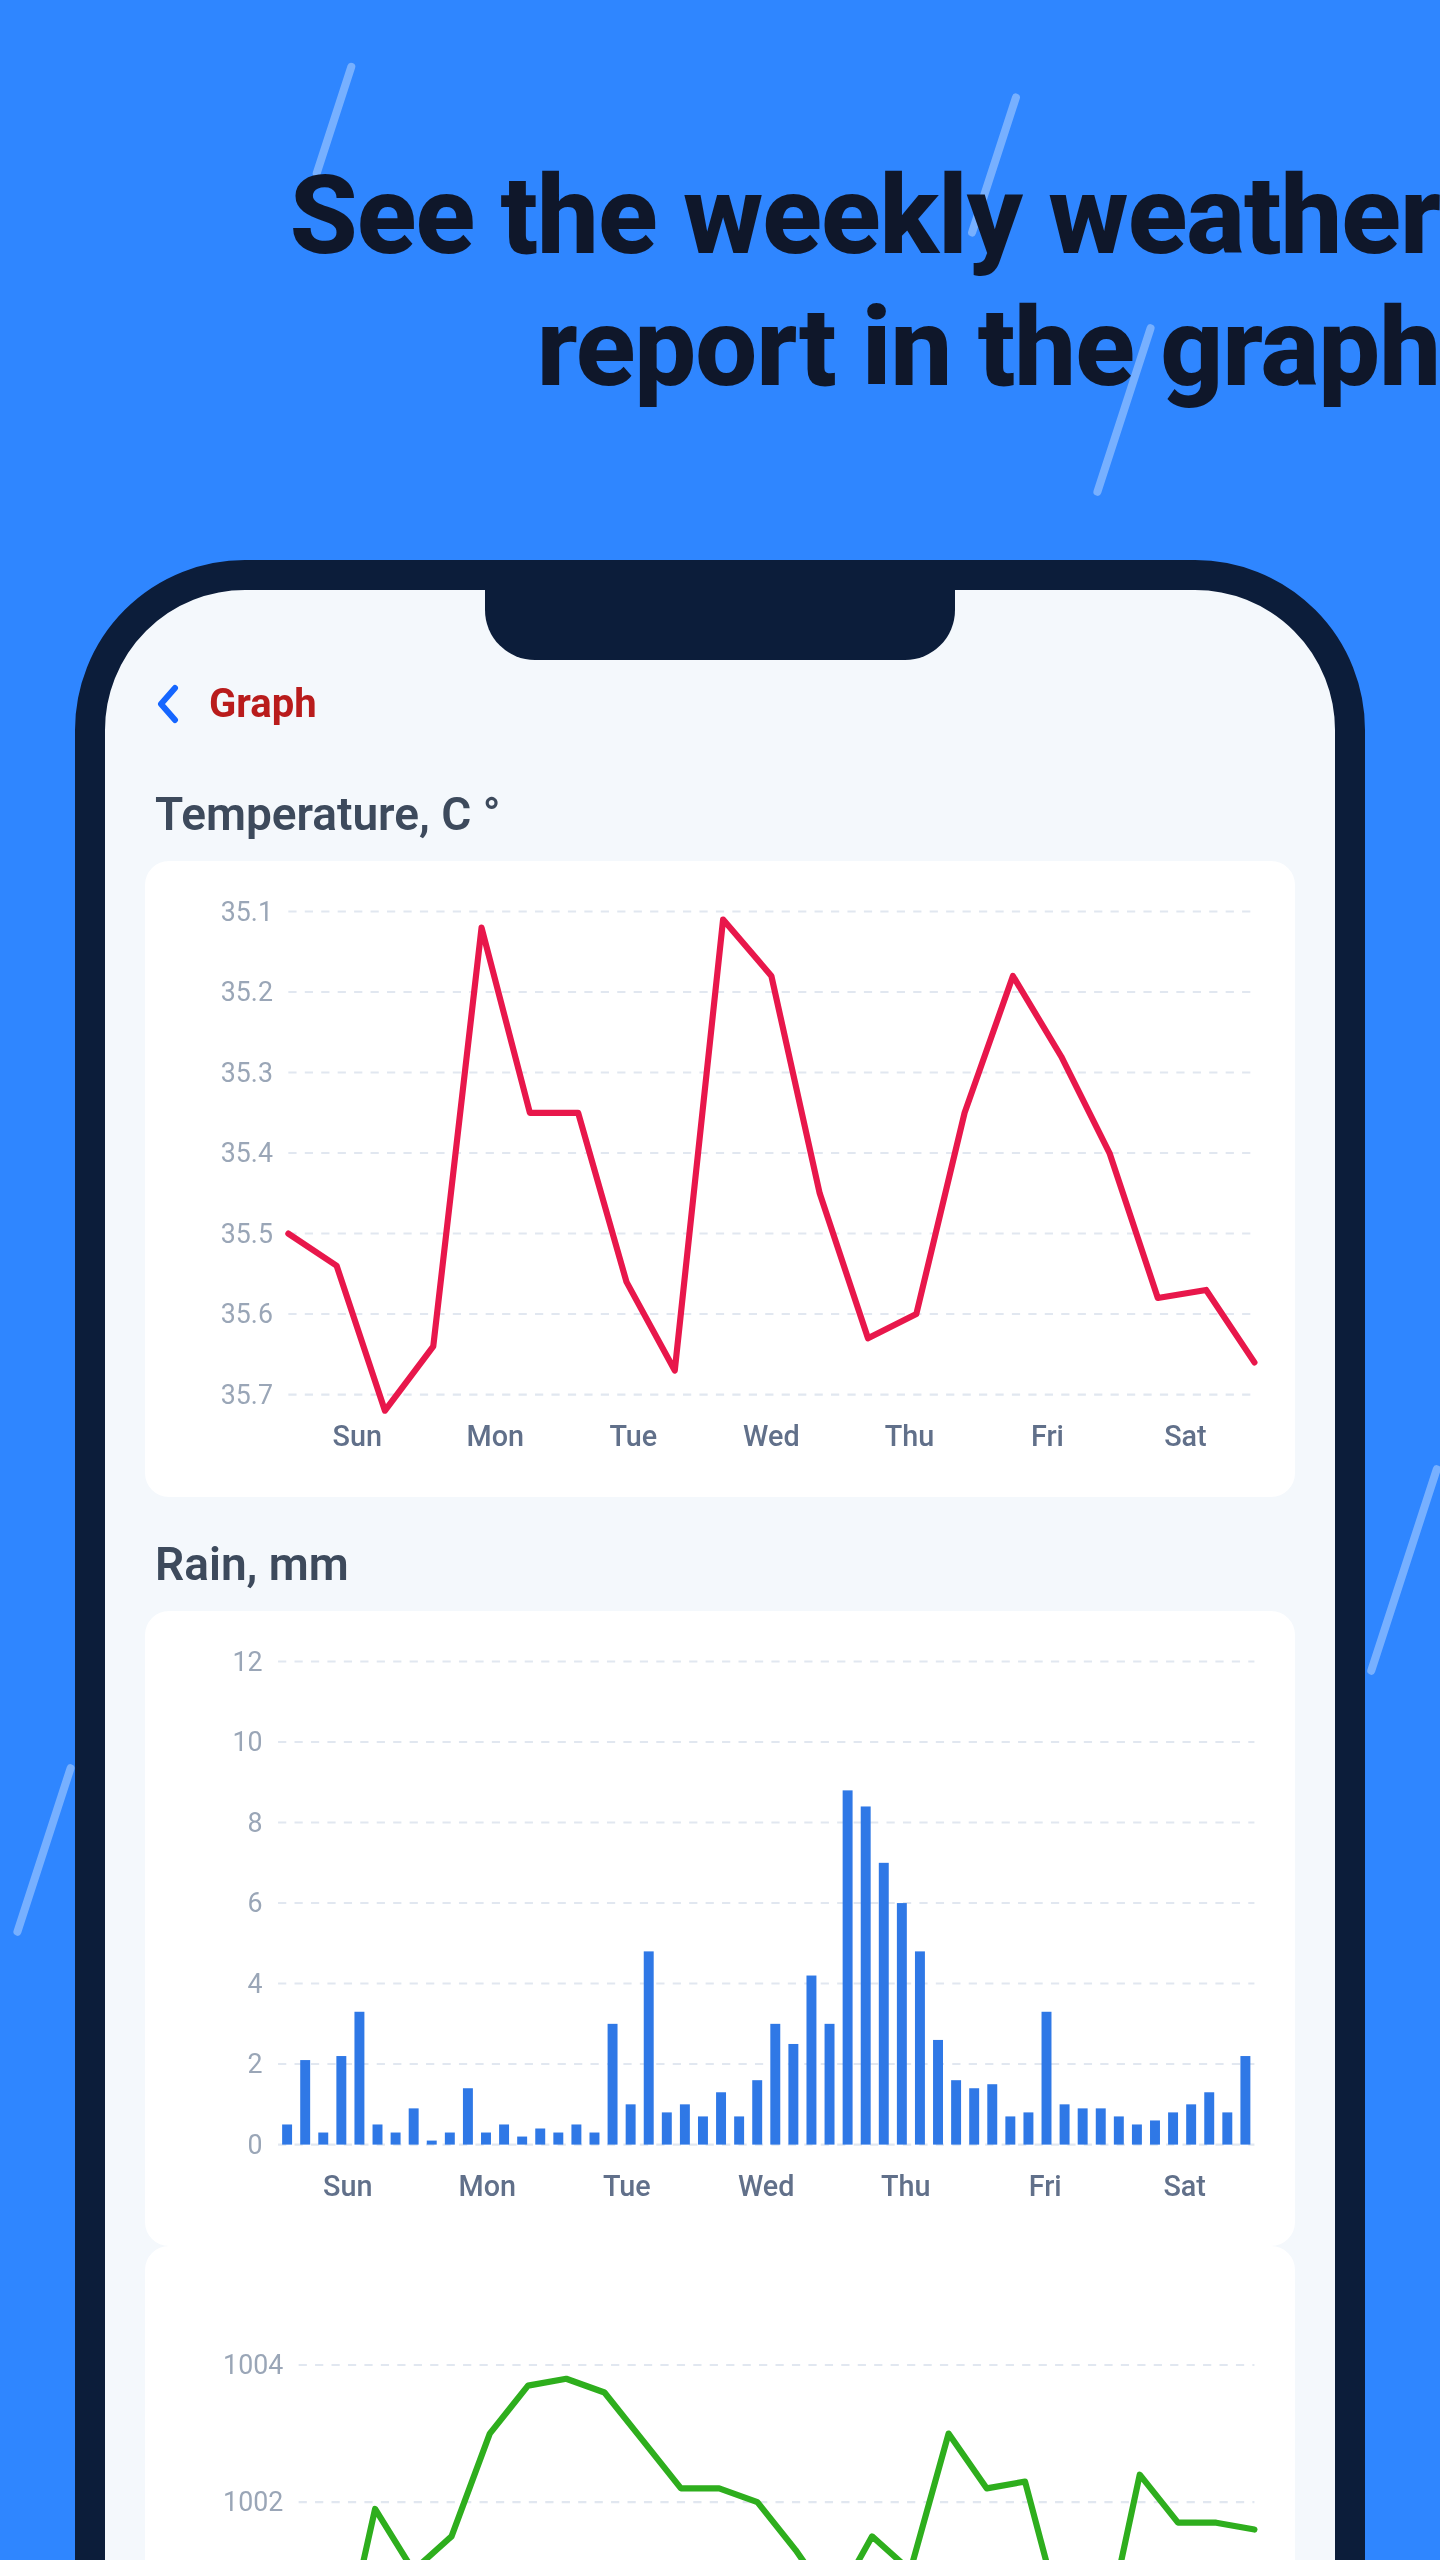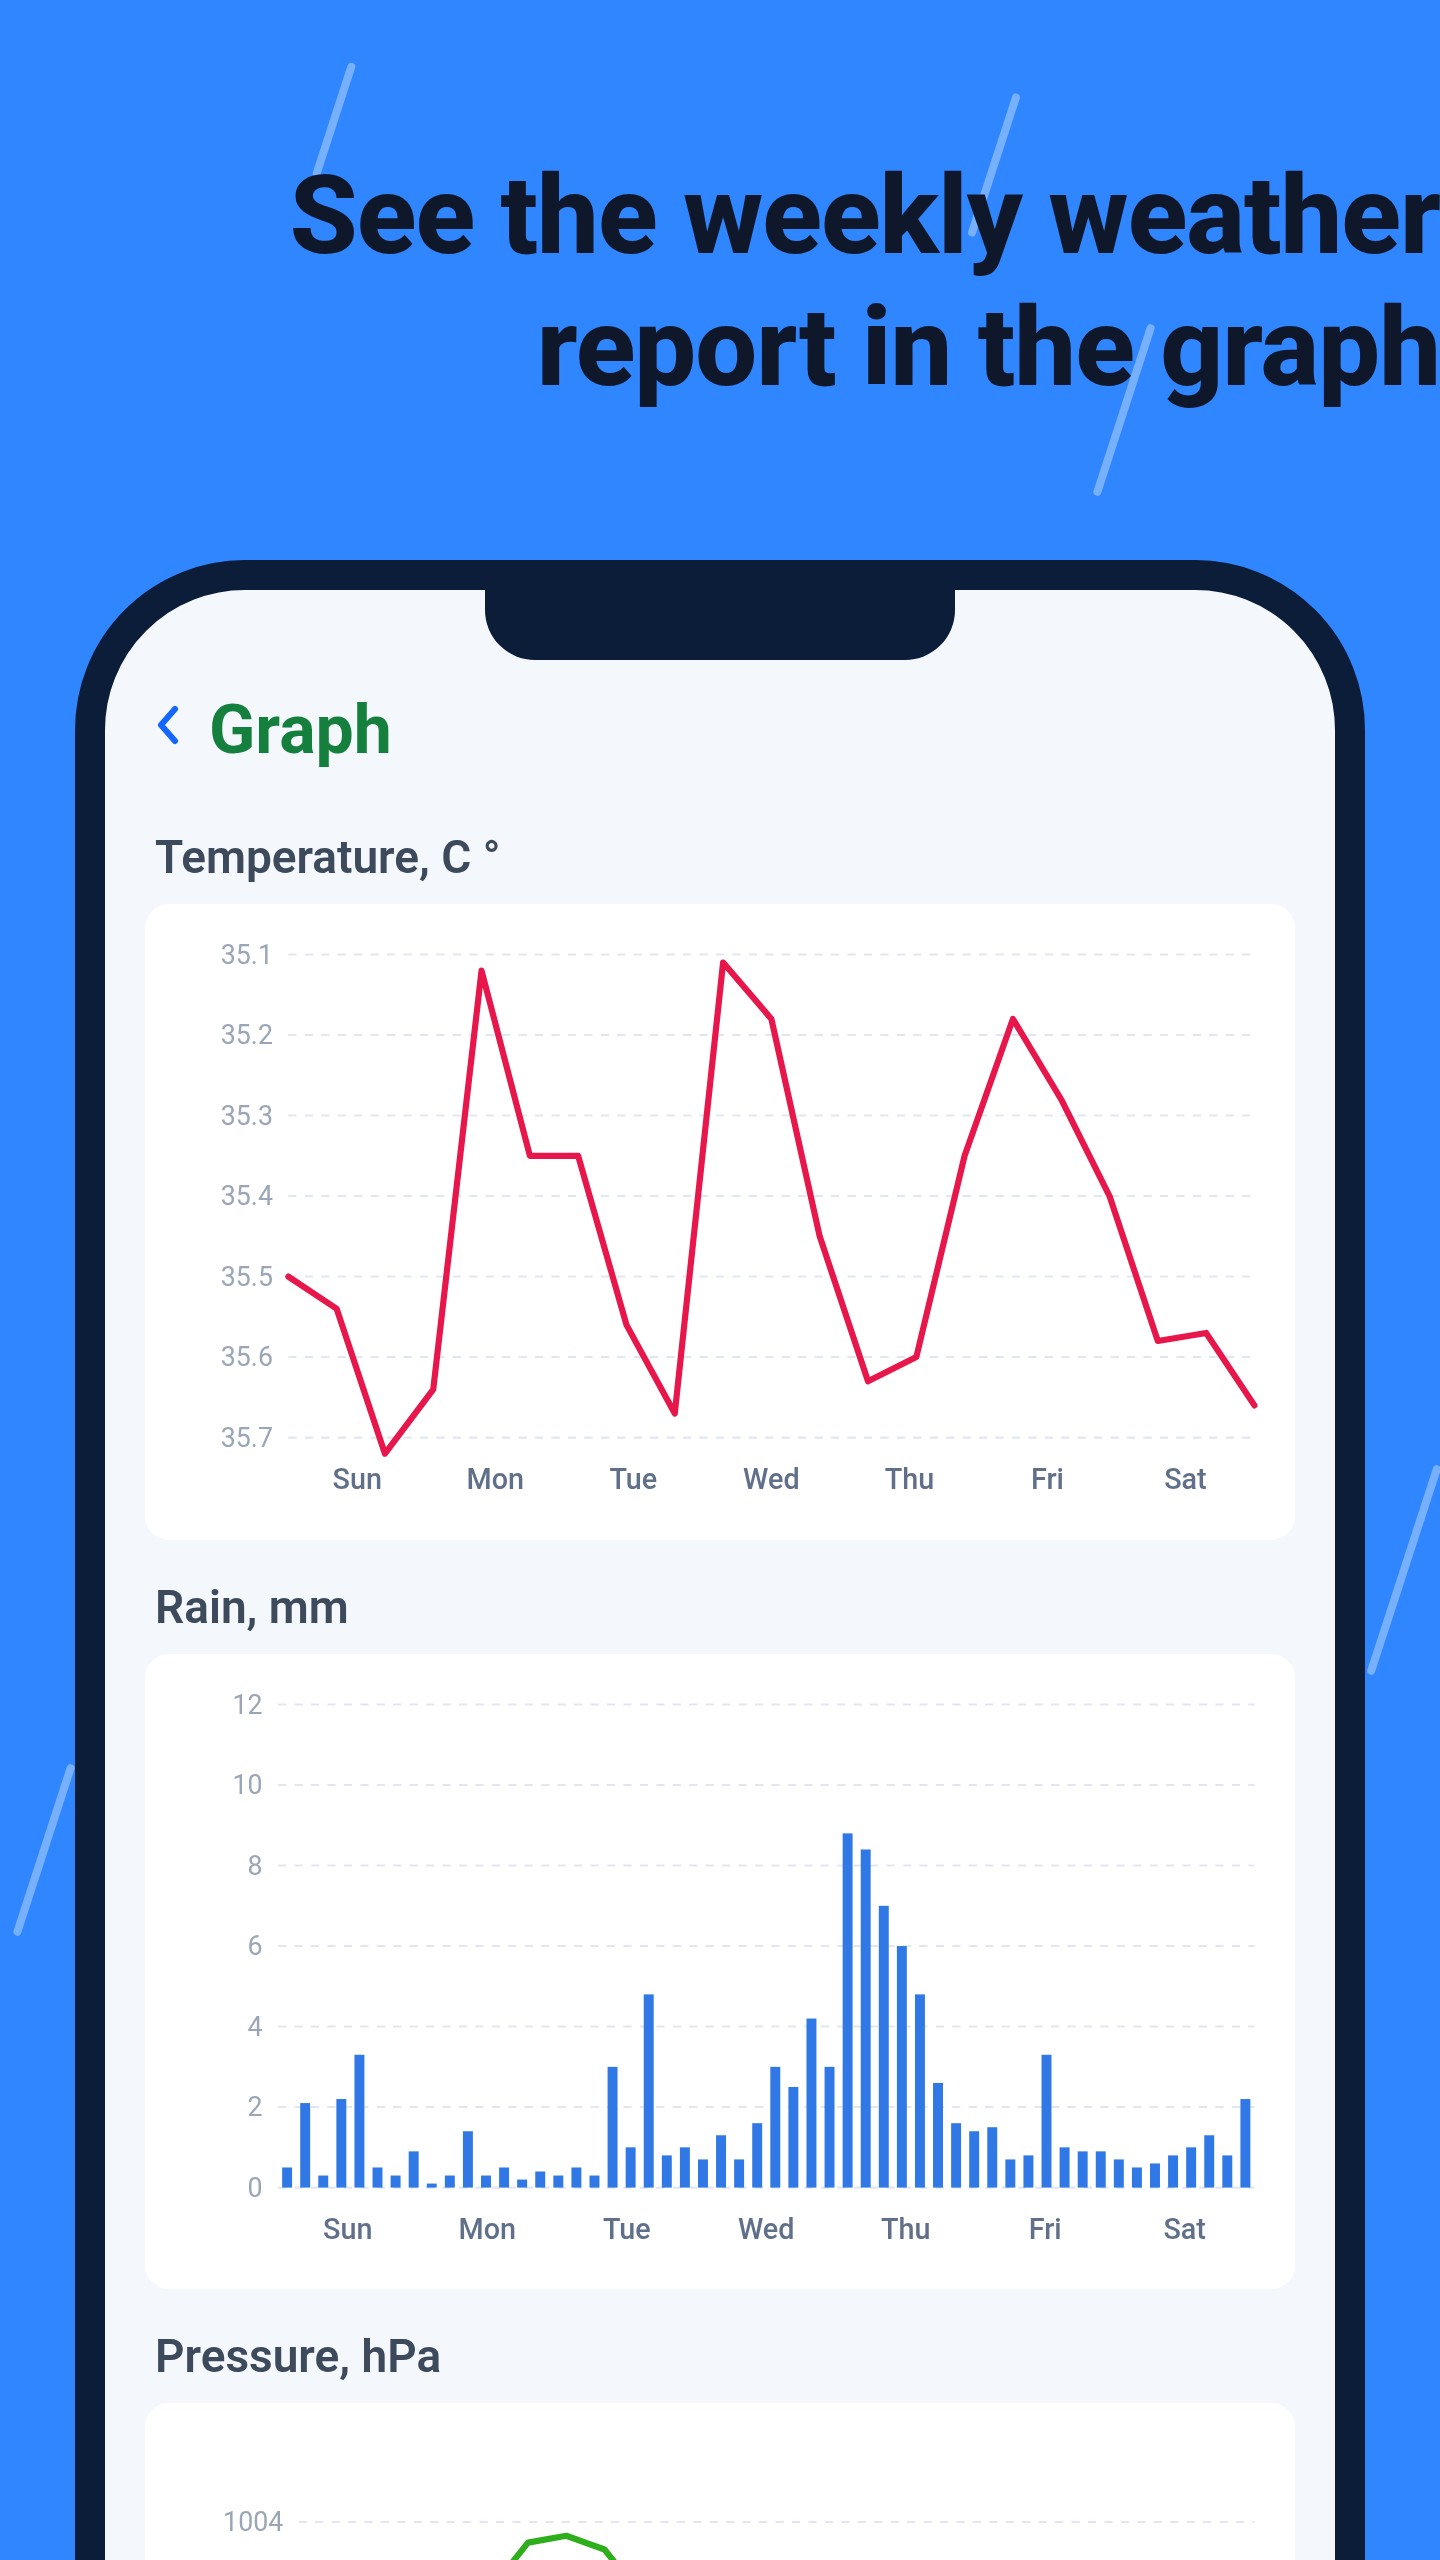--- a/index.html
+++ b/index.html
@@ -72,24 +72,23 @@
     align-items: center;
     gap: 30px;
     padding: 0 10px 20px;
   }
   .back-chevron {
     width: 24px;
     height: 40px;
   }
   .back-chevron svg { display: block; }
   .page-title {
-    font-size: 68px;
+    font-size: 40px;
     font-weight: 700;
-    color: #15803d;
-    margin-top: 10px;
+    color: #b91c1c;
   }
 
   .section-label {
     font-size: 46px;
     font-weight: 600;
     color: #3d4a5c;
     margin: 40px 0 20px 10px;
   }
 
   .card {
@@ -233,21 +232,20 @@
           <text x="177.85714285714286" y="540" class="xtick-text">Sun</text>
           <text x="313.57142857142856" y="540" class="xtick-text">Mon</text>
           <text x="449.2857142857143" y="540" class="xtick-text">Tue</text>
           <text x="585" y="540" class="xtick-text">Wed</text>
           <text x="720.7142857142857" y="540" class="xtick-text">Thu</text>
           <text x="856.4285714285713" y="540" class="xtick-text">Fri</text>
           <text x="992.142857142857" y="540" class="xtick-text">Sat</text>
         </svg>
     </div>
 
-    <div class="section-label">Pressure, hPa</div>
     <div class="card">
       <svg id="chart-press" class="chart-svg" viewBox="0 0 1080 300">
           <line x1="130" x2="1060" y1="353.33333333333337" y2="353.33333333333337" class="gridline"></line>
           <text x="115" y="362.33333333333337" class="ytick-text">1000</text>
           <line x1="130" x2="1060" y1="220" y2="220" class="gridline"></line>
           <text x="115" y="229" class="ytick-text">1002</text>
           <line x1="130" x2="1060" y1="86.66666666666666" y2="86.66666666666666" class="gridline"></line>
           <text x="115" y="95.66666666666666" class="ytick-text">1004</text>
           <path d="M130 406.6666666666637 L167.2 393.33333333333485 L204.4 226.66666666666816 L241.6 286.6666666666667 L278.8 253.33333333333331 L316 153.33333333333334 L353.2 106.66666666666364 L390.40000000000003 100.00000000000304 L427.6 113.33333333333181 L464.8 160.0000000000015 L502 206.66666666666364 L539.2 206.66666666666364 L576.4 220 L613.6 266.6666666666697 L650.8000000000001 320 L688 253.33333333333331 L725.2 286.6666666666667 L762.4000000000001 153.33333333333334 L799.6 206.66666666666364 L836.8 200.00000000000304 L874 339.99999999999693 L911.1999999999999 366.6666666666697 L948.4 193.33333333333485 L985.6 239.999999999997 L1022.8 239.999999999997 L1060 246.66666666666515 " class="press-line"></path>
         </svg>

